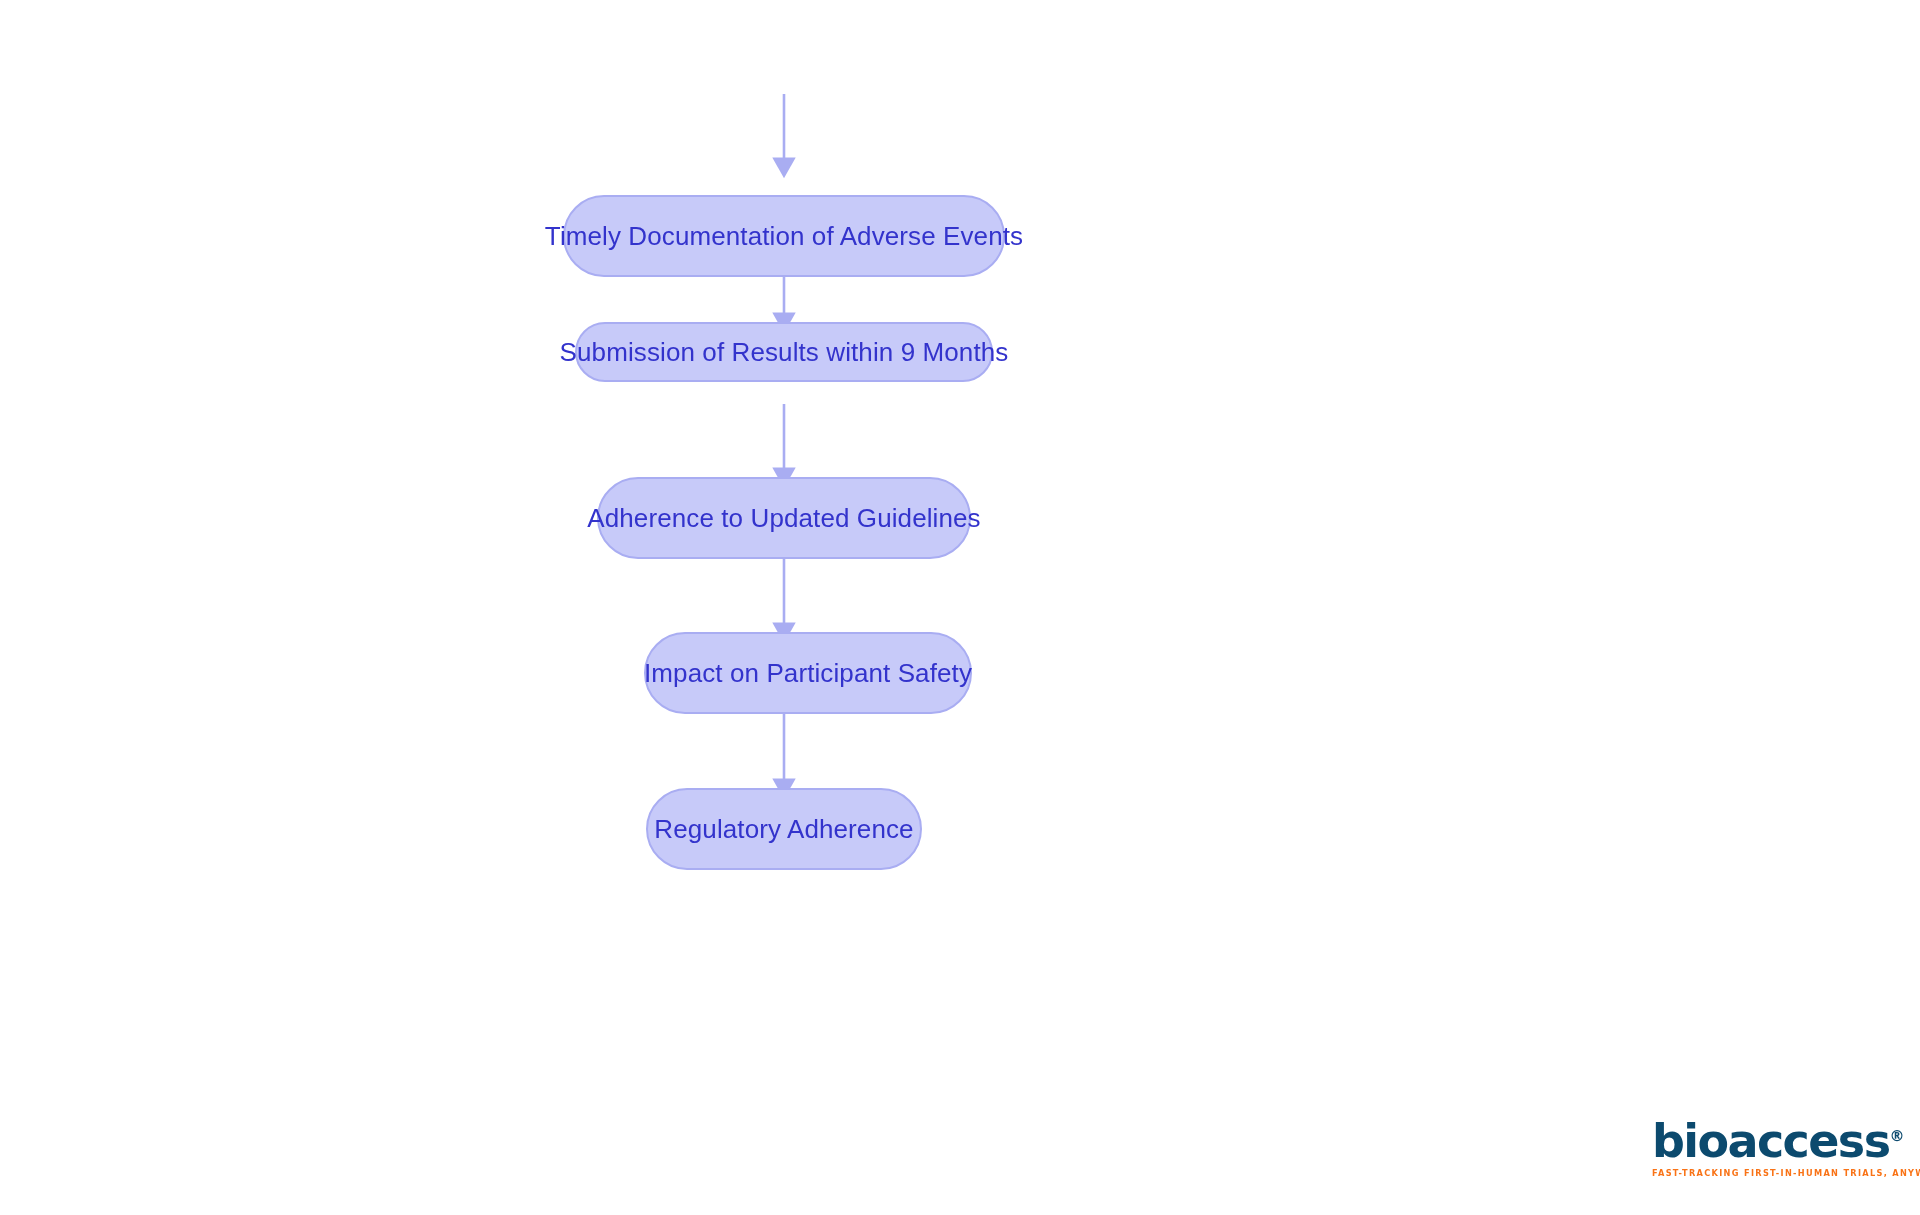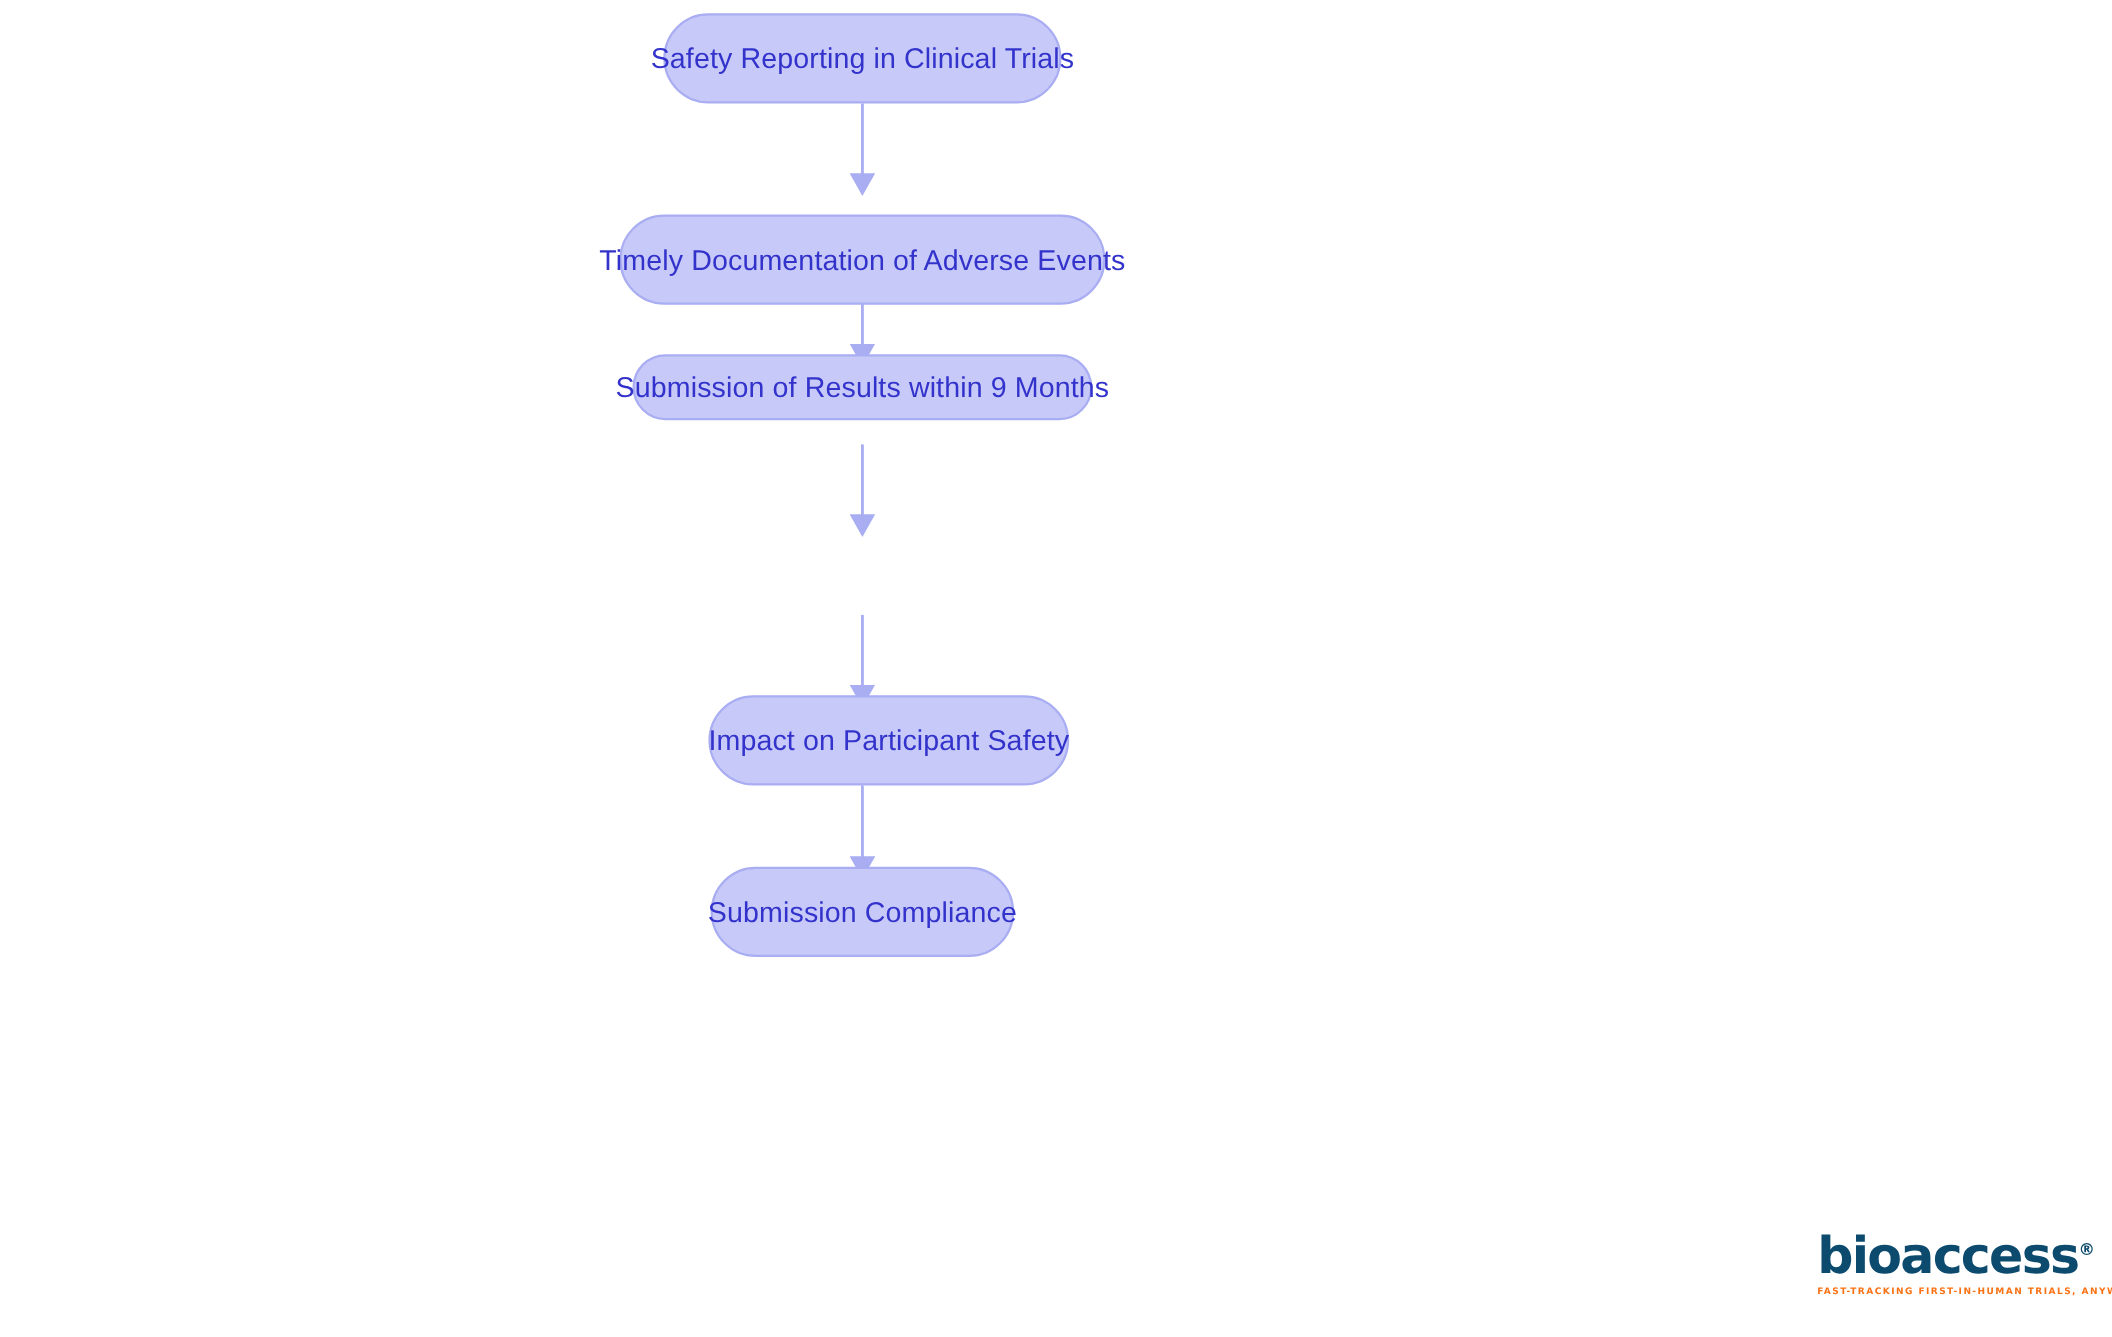--- a/index.html
+++ b/index.html
@@ -116,39 +116,39 @@
 
     <line x1="784" y1="249" x2="784" y2="315" stroke="#a9adf2" stroke-width="2.6" marker-end="url(#arrowhead)"></line>
 
     <line x1="784" y1="404" x2="784" y2="470" stroke="#a9adf2" stroke-width="2.6" marker-end="url(#arrowhead)"></line>
 
     <line x1="784" y1="559" x2="784" y2="625" stroke="#a9adf2" stroke-width="2.6" marker-end="url(#arrowhead)"></line>
 
     <line x1="784" y1="714" x2="784" y2="781" stroke="#a9adf2" stroke-width="2.6" marker-end="url(#arrowhead)"></line>
   </svg>
 
-  <div class="node" id="node-0">
-    <span class="node-label">Safety Reporting in Clinical Trials</span>
-  </div>
 
   <div class="node" id="node-1">
     <span class="node-label">Timely Documentation of Adverse Events</span>
   </div>
 
   <div class="node" id="node-2">
     <span class="node-label">Submission of Results within 9 Months</span>
   </div>
 
+  <div class="node" id="node-3">
+    <span class="node-label">Adherence to Updated Guidelines</span>
+  </div>
 
   <div class="node" id="node-4">
     <span class="node-label">Impact on Participant Safety</span>
   </div>
 
   <div class="node" id="node-5">
-    <span class="node-label">Submission Compliance</span>
+    <span class="node-label">Regulatory Adherence</span>
   </div>
 
   <div id="brand-logo">
     <span id="brand-wordmark">bioaccess<span id="brand-reg">®</span></span>
 
     <span id="brand-tagline">FAST-TRACKING FIRST-IN-HUMAN TRIALS, ANYWHERE</span>
   </div>
 
 </div>
 

